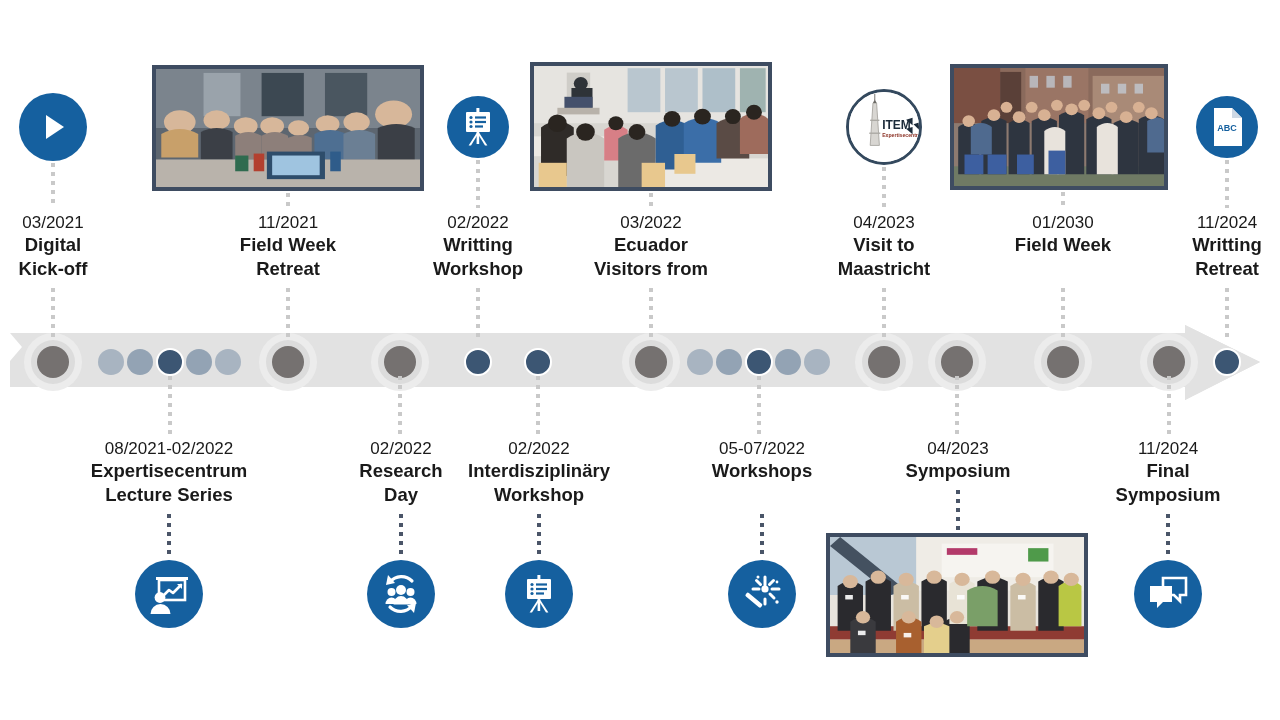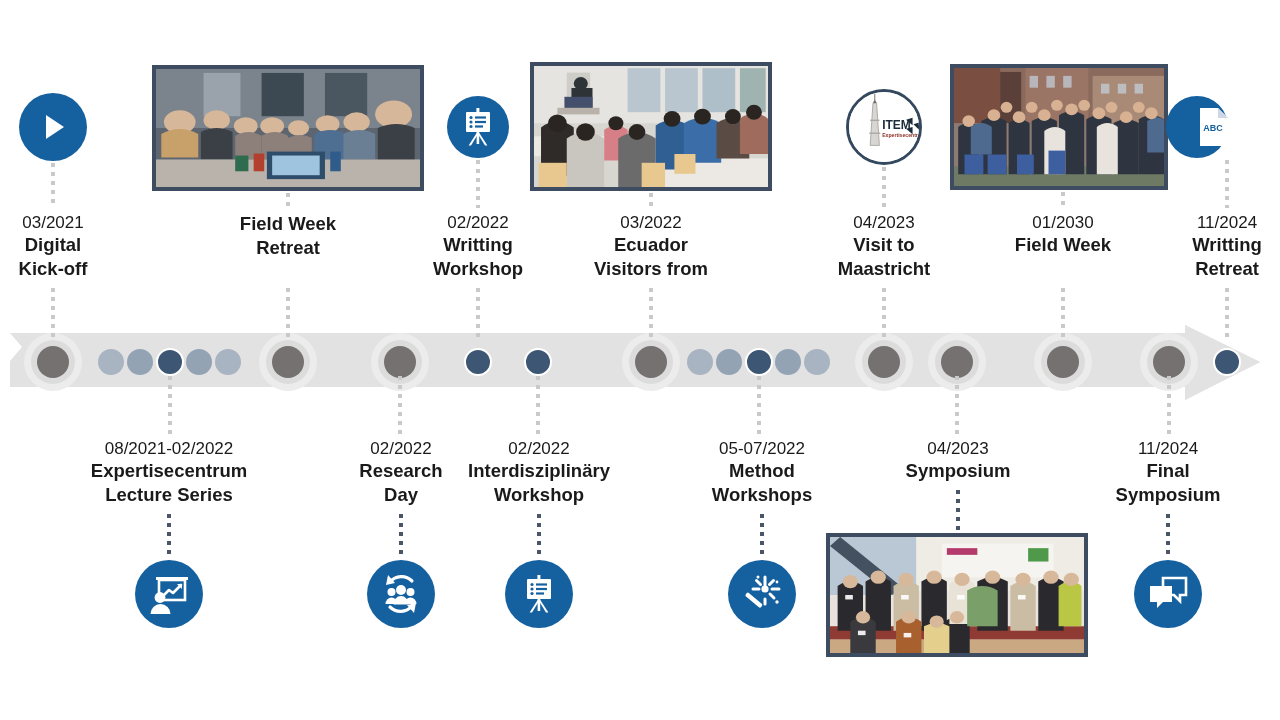--- a/index.html
+++ b/index.html
@@ -192,20 +192,21 @@
       <rect x="0" y="46" width="100" height="14" fill="#b9b3ab"></rect>
       <rect x="42" y="42" width="22" height="14" fill="#2e4d6b"></rect>
       <rect x="44" y="44" width="18" height="10" fill="#9fc4e0"></rect>
       <rect x="30" y="44" width="5" height="8" fill="#2f6b4f"></rect>
       <rect x="37" y="43" width="4" height="9" fill="#b3402f"></rect>
       <rect x="66" y="42" width="4" height="10" fill="#2f5c8a"></rect>
     </svg>
       </div>
       <div class="conn light" style="left: 286px; top: 193px; height: 15px;"></div>
       <div class="label" style="left: 148px; top: 212px; width: 280px;">
+        <div class="date">11/2021</div>
         <div class="title">Field Week</div>
         <div class="title">Retreat</div>
       </div>
       <div class="conn light" style="left: 286px; top: 288px; height: 49px;"></div>
       <div class="icon-circle" style="left: 447px; top: 96px; width: 62px; height: 62px;">
         <svg width="36" height="38" viewBox="0 0 36 38">
       <rect x="16.4" y="0" width="3" height="4" fill="#fff"></rect>
       <rect x="6" y="4" width="24" height="20" rx="1" fill="#fff"></rect>
       <circle cx="11" cy="9.5" r="1.6" fill="#15609f"></circle>
       <rect x="15" y="8.4" width="11" height="2.2" fill="#15609f"></rect>
@@ -375,21 +376,21 @@
             <circle cx="88" cy="20" r="2.8"></circle>
       </g>
     </svg>
       </div>
       <div class="conn light" style="left: 1061px; top: 192px; height: 16px;"></div>
       <div class="label" style="left: 923px; top: 212px; width: 280px;">
         <div class="date">01/2030</div>
         <div class="title">Field Week</div>
       </div>
       <div class="conn light" style="left: 1061px; top: 288px; height: 49px;"></div>
-      <div class="icon-circle" style="left: 1166px; top: 96px; width: 62px; height: 62px; justify-content: flex-end;">
+      <div class="icon-circle" style="left: 1196px; top: 96px; width: 62px; height: 62px;">
         <svg width="30" height="38" viewBox="0 0 30 38">
       <path d="M2,0 h18 l10,10 v28 h-28 z" fill="#fff"></path>
       <path d="M20,0 l10,10 h-10 z" fill="#cdd8e4"></path>
       <text x="15" y="23" font-family="Liberation Sans, sans-serif" font-size="9" font-weight="bold" fill="#15609f" text-anchor="middle">ABC</text>
     </svg>
       </div>
       <div class="conn light" style="left: 1225px; top: 160px; height: 48px;"></div>
       <div class="label" style="left: 1087px; top: 212px; width: 280px;">
         <div class="date">11/2024</div>
         <div class="title">Writting</div>
@@ -454,21 +455,20 @@
       <rect x="15" y="17.4" width="8" height="2.2" fill="#15609f"></rect>
       <rect x="16.6" y="24" width="2.6" height="12" fill="#fff"></rect>
       <polygon points="17,24.5 19,24.5 11,37.5 8.6,37.5" fill="#fff"></polygon>
       <polygon points="17,24.5 19,24.5 27.4,37.5 25,37.5" fill="#fff"></polygon>
     </svg>
       </div>
       <div class="conn dark" style="left: 537px; top: 514px; height: 44px;"></div>
       <div class="conn light" style="left: 757px; top: 376px; height: 58px;"></div>
       <div class="label" style="left: 622px; top: 438px; width: 280px;">
         <div class="date">05-07/2022</div>
-        <div class="title">Method</div>
         <div class="title">Workshops</div>
       </div>
       <div class="icon-circle" style="left: 728px; top: 560px; width: 68px; height: 68px;">
         <svg width="46" height="46" viewBox="0 0 46 46">
       <g stroke="#fff" stroke-width="3" stroke-linecap="round">
         <line x1="26" y1="6" x2="26" y2="14"></line>
         <line x1="26" y1="28" x2="26" y2="33"></line>
         <line x1="14" y1="18" x2="20" y2="18"></line>
         <line x1="33" y1="18" x2="40" y2="18"></line>
         <line x1="17.5" y1="9.5" x2="21.5" y2="13.5"></line>

